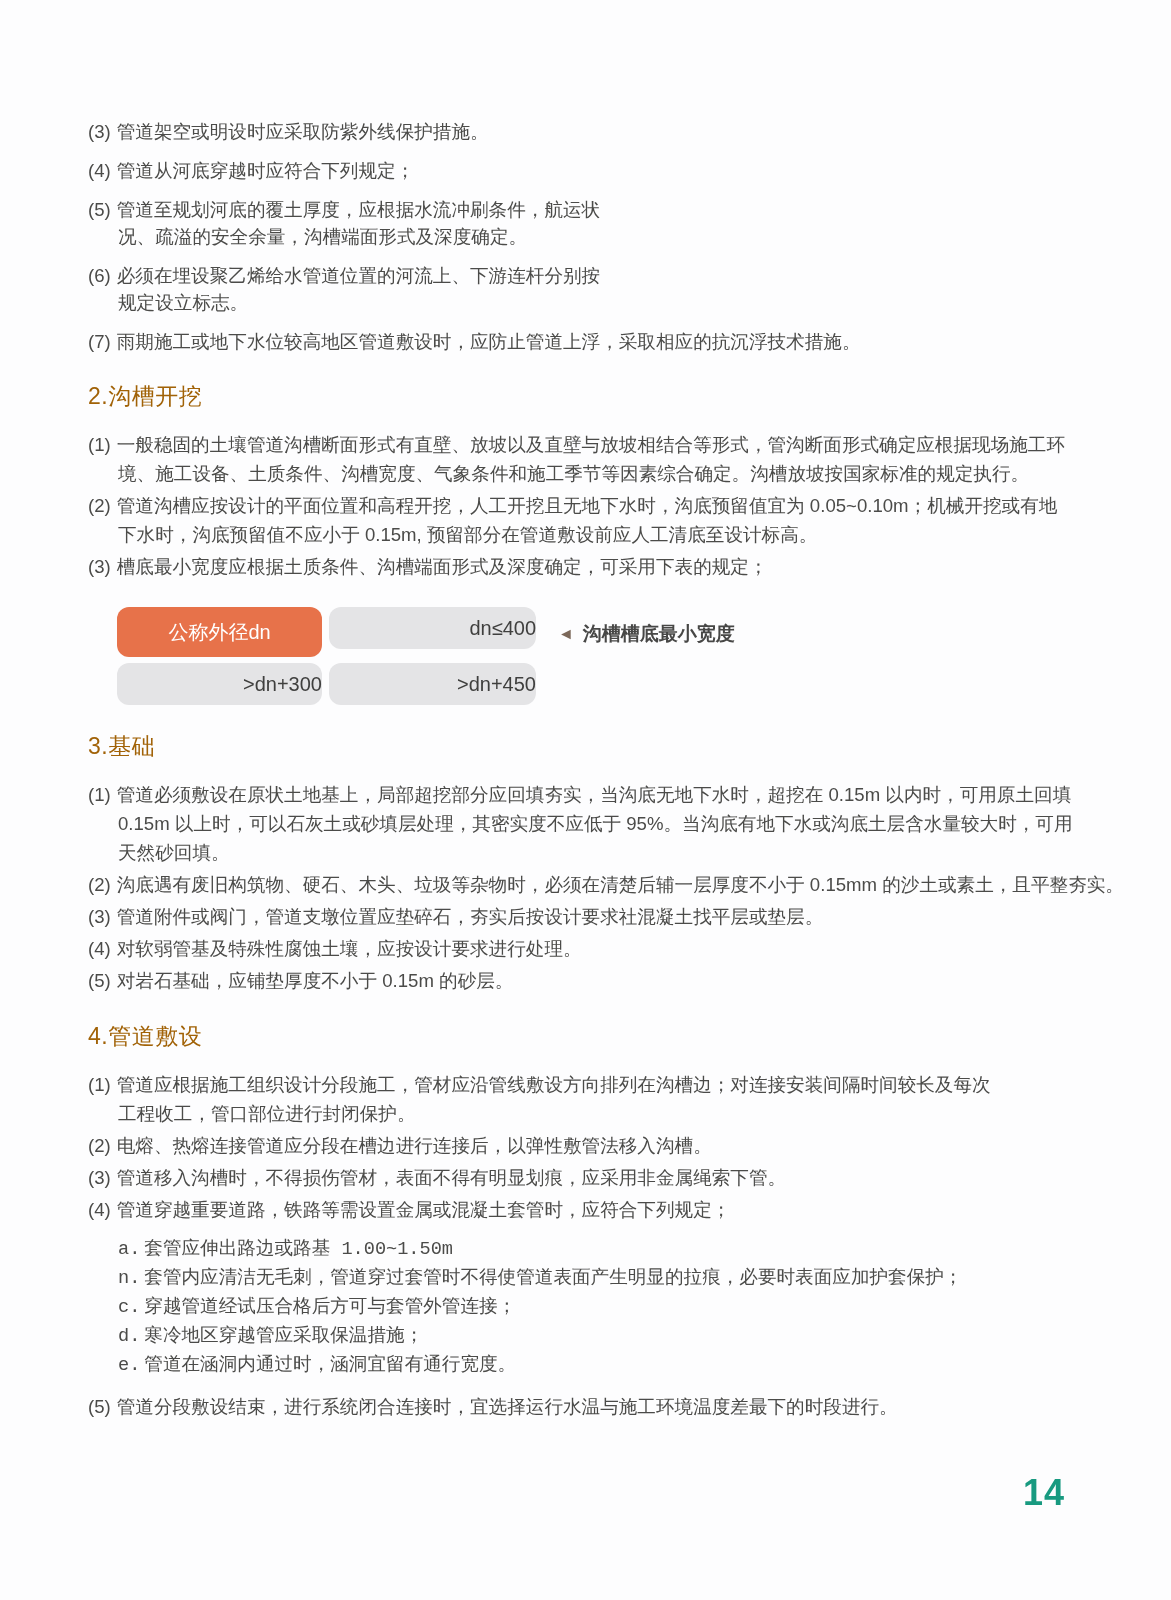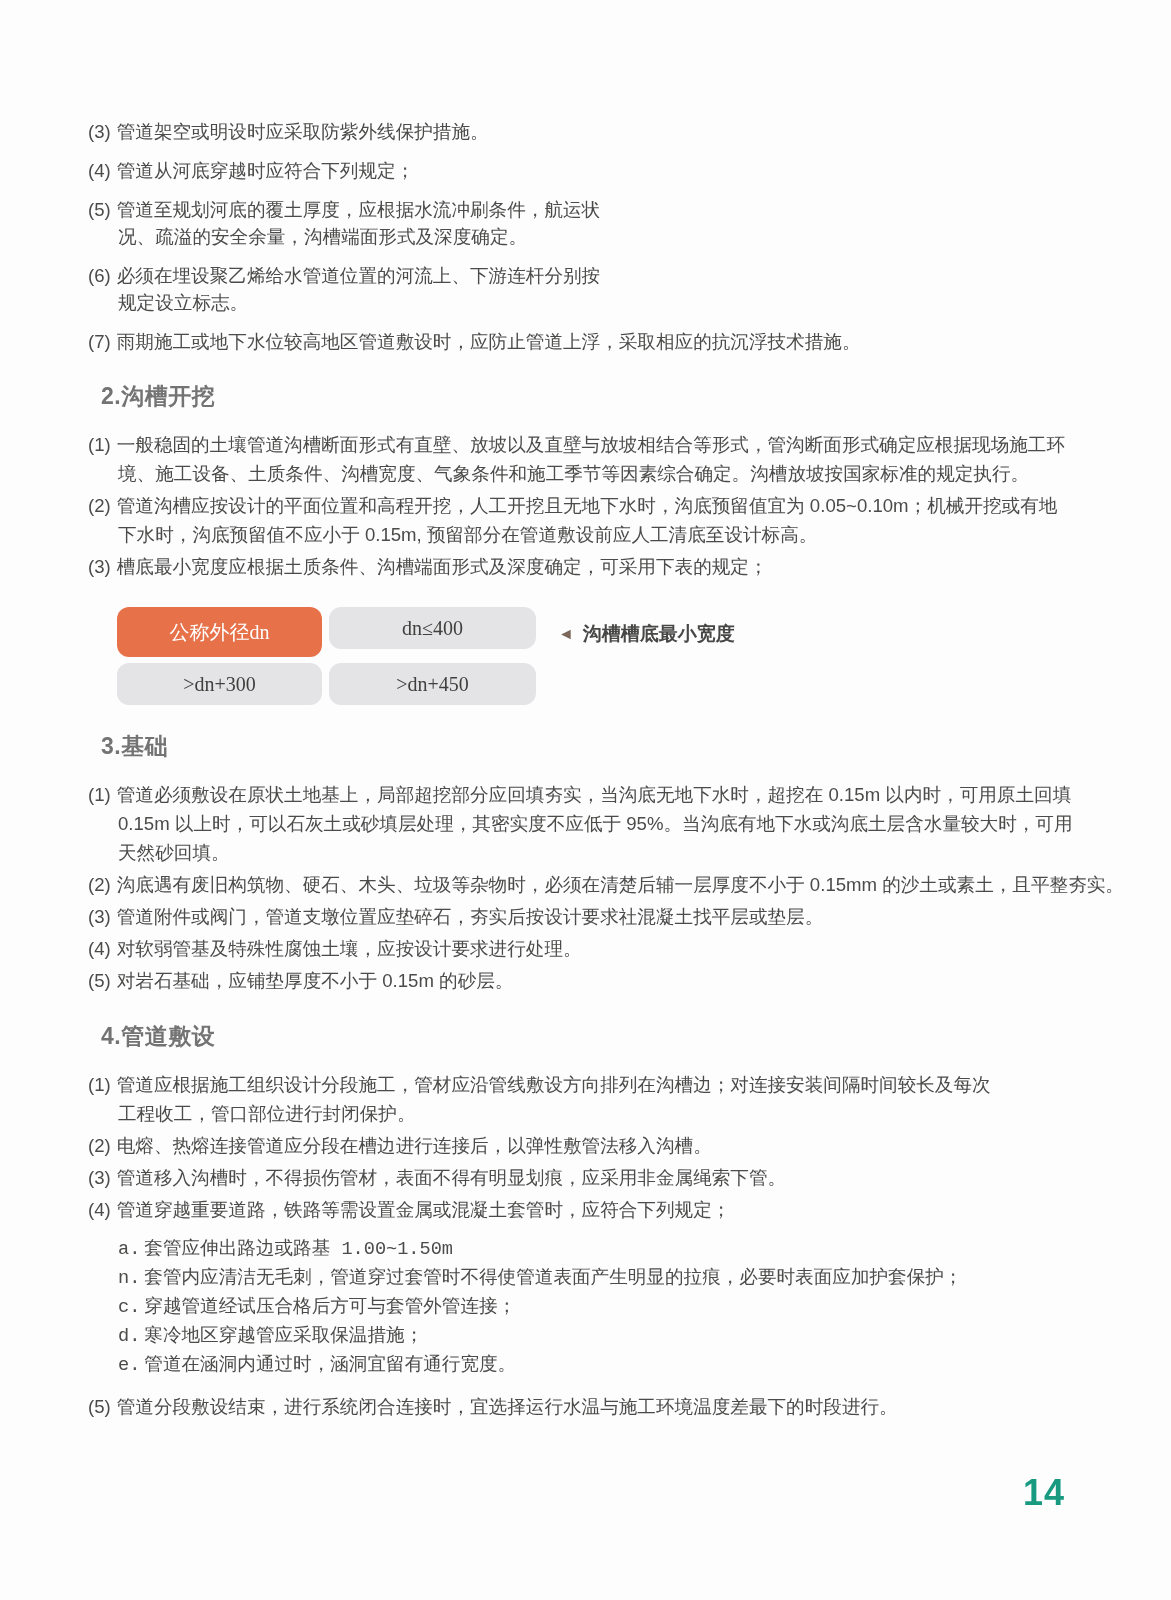--- a/index.html
+++ b/index.html
@@ -16,23 +16,23 @@
   }
   .doc {
     position: absolute;
     left: 88px;
     top: 118px;
     width: 1030px;
     font-size: 18.6px;
   }
   .sec-heading {
     font-size: 23px;
-    font-weight: bold;
-    color: #737373;
-    margin: 26px 0 18px 13px;
+    font-weight: normal;
+    color: #a16207;
+    margin: 26px 0 18px 0;
     letter-spacing: 0.5px;
   }
   .list { margin: 0; }
   .item { line-height: 29px; margin-bottom: 3px; color: #4b4b49; }
   .list.intro .item { line-height: 27px; margin-bottom: 12px; }
   .item .line { white-space: nowrap; }
   .item .line.cont { padding-left: 30px; }
   .item .marker { display: inline-block; margin-right: 6px; }
   .item.sub { margin-left: 30px; margin-bottom: 0; font-family: Liberation Mono, monospace; }
   .item.sub .marker { margin-right: 4px; }
@@ -42,38 +42,38 @@
   .table-block {
     display: flex;
     align-items: flex-start;
     margin: 26px 0 10px 29px;
   }
   .grid {
     display: grid;
     grid-template-columns: 205px 207px;
     column-gap: 7px;
     row-gap: 6px;
-    font-family: Liberation Serif, serif;
   }
   .cell {
     border-radius: 12px;
     text-align: center;
     font-size: 20px;
   }
   .cell.header {
     background: var(--accent-orange, #E7724A);
     color: #ffffff;
     height: 50px;
     line-height: 50px;
   }
   .cell.data {
     background: var(--row-gray, #E4E4E6);
     color: #3f3f3e;
     height: 42px;
     line-height: 42px;
+    text-align: right;
   }
   .table-caption {
     margin: 14px 0 0 22px;
     font-weight: bold;
     color: #474746;
     font-size: 19px;
     white-space: nowrap;
   }
   .table-caption .arrow {
     color: #7b685a;

